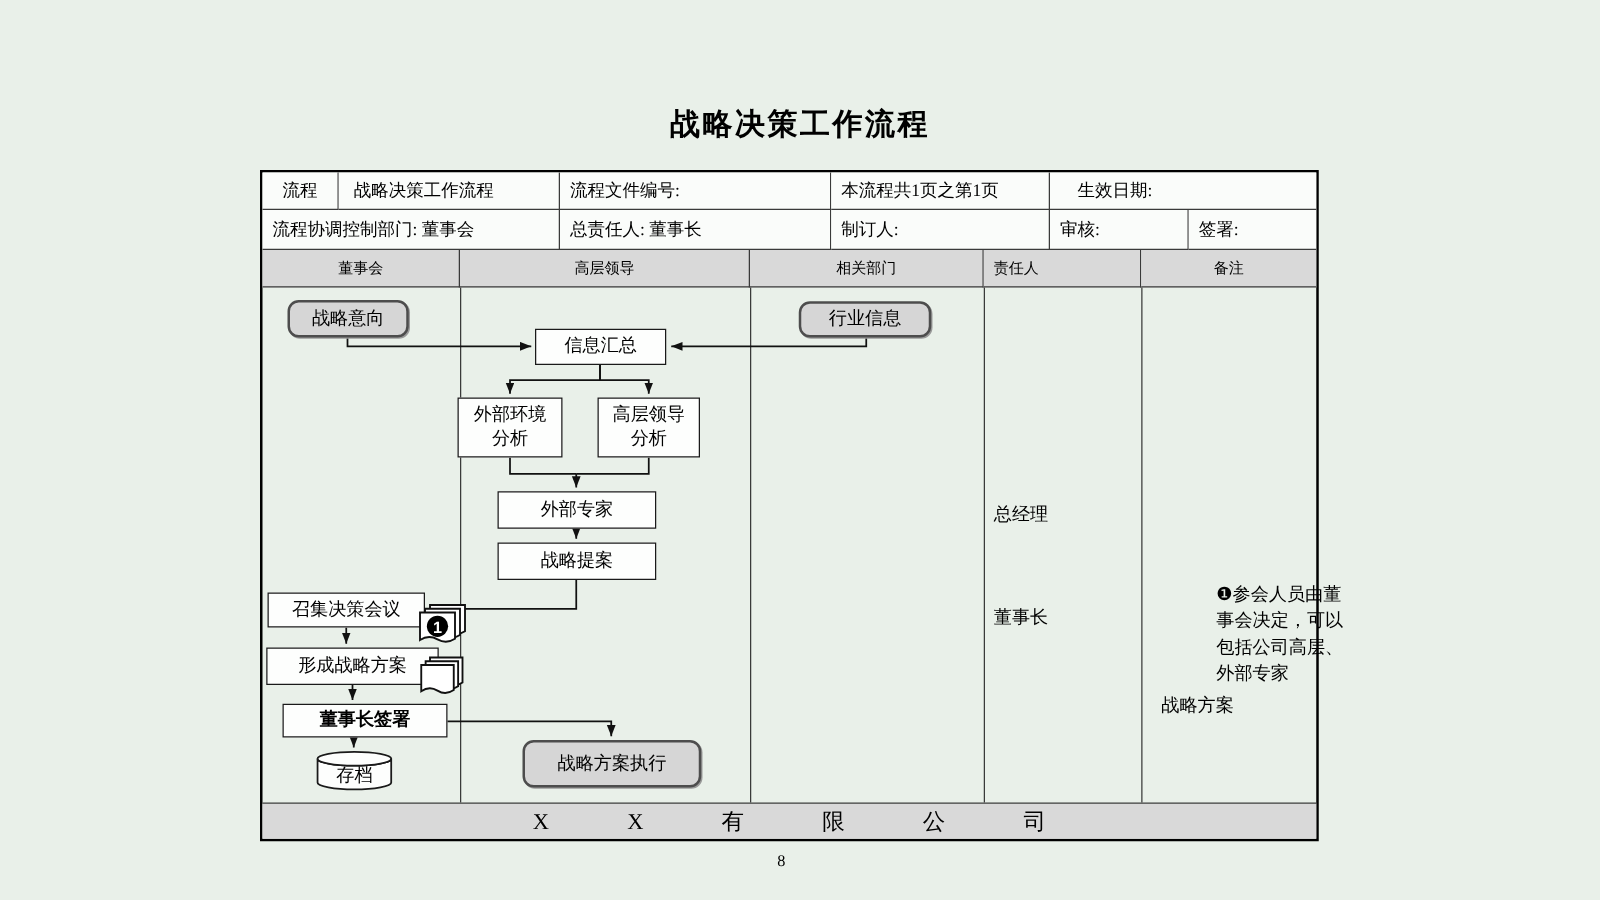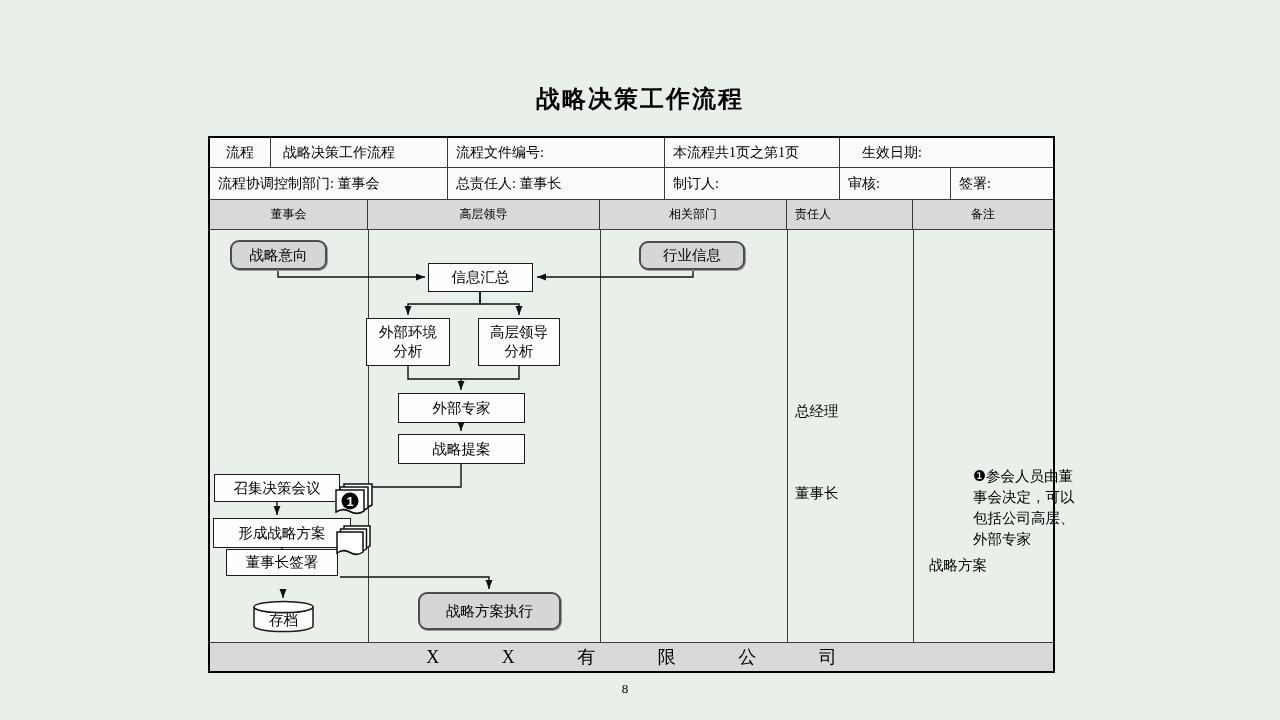--- a/index.html
+++ b/index.html
@@ -124,21 +124,21 @@
   <div class="node rounded" style="left:639px;top:241px;width:106px;height:29px;">行业信息</div>
   <div class="node" style="left:428px;top:263px;width:105px;height:29px;">信息汇总</div>
   <div class="node" style="left:366px;top:318px;width:84px;height:48px;">外部环境
 分析</div>
   <div class="node" style="left:478px;top:318px;width:82px;height:48px;">高层领导
 分析</div>
   <div class="node" style="left:398px;top:393px;width:127px;height:30px;">外部专家</div>
   <div class="node" style="left:398px;top:434px;width:127px;height:30px;">战略提案</div>
   <div class="node" style="left:214px;top:474px;width:126px;height:28px;">召集决策会议</div>
   <div class="node" style="left:213px;top:518px;width:138px;height:30px;">形成战略方案</div>
-  <div class="node" style="left:226px;top:549px;width:112px;height:27px;">董事长签署</div>
+  <div class="node" style="left:226px;top:563px;width:132px;height:27px;font-weight:bold;">董事长签署</div>
   <div class="node rounded" style="left:418px;top:592px;width:143px;height:38px;">战略方案执行</div>
 
   <div class="cyl" style="left:253px;top:600px;width:61px;height:33px;">
     <svg width="61" height="33" viewBox="0 0 61 33">
       <path d="M1,7 a29.5,5.5 0 0 0 59,0 v19 a29.5,5.5 0 0 1 -59,0 z" fill="#fdfefd" stroke="#1a1a1a" stroke-width="1.5"></path>
       <ellipse cx="30.5" cy="7" rx="29.5" ry="5.5" fill="#fdfefd" stroke="#1a1a1a" stroke-width="1.5"></ellipse>
     </svg>
     <div class="cyl-label">存档</div>
   </div>
 

